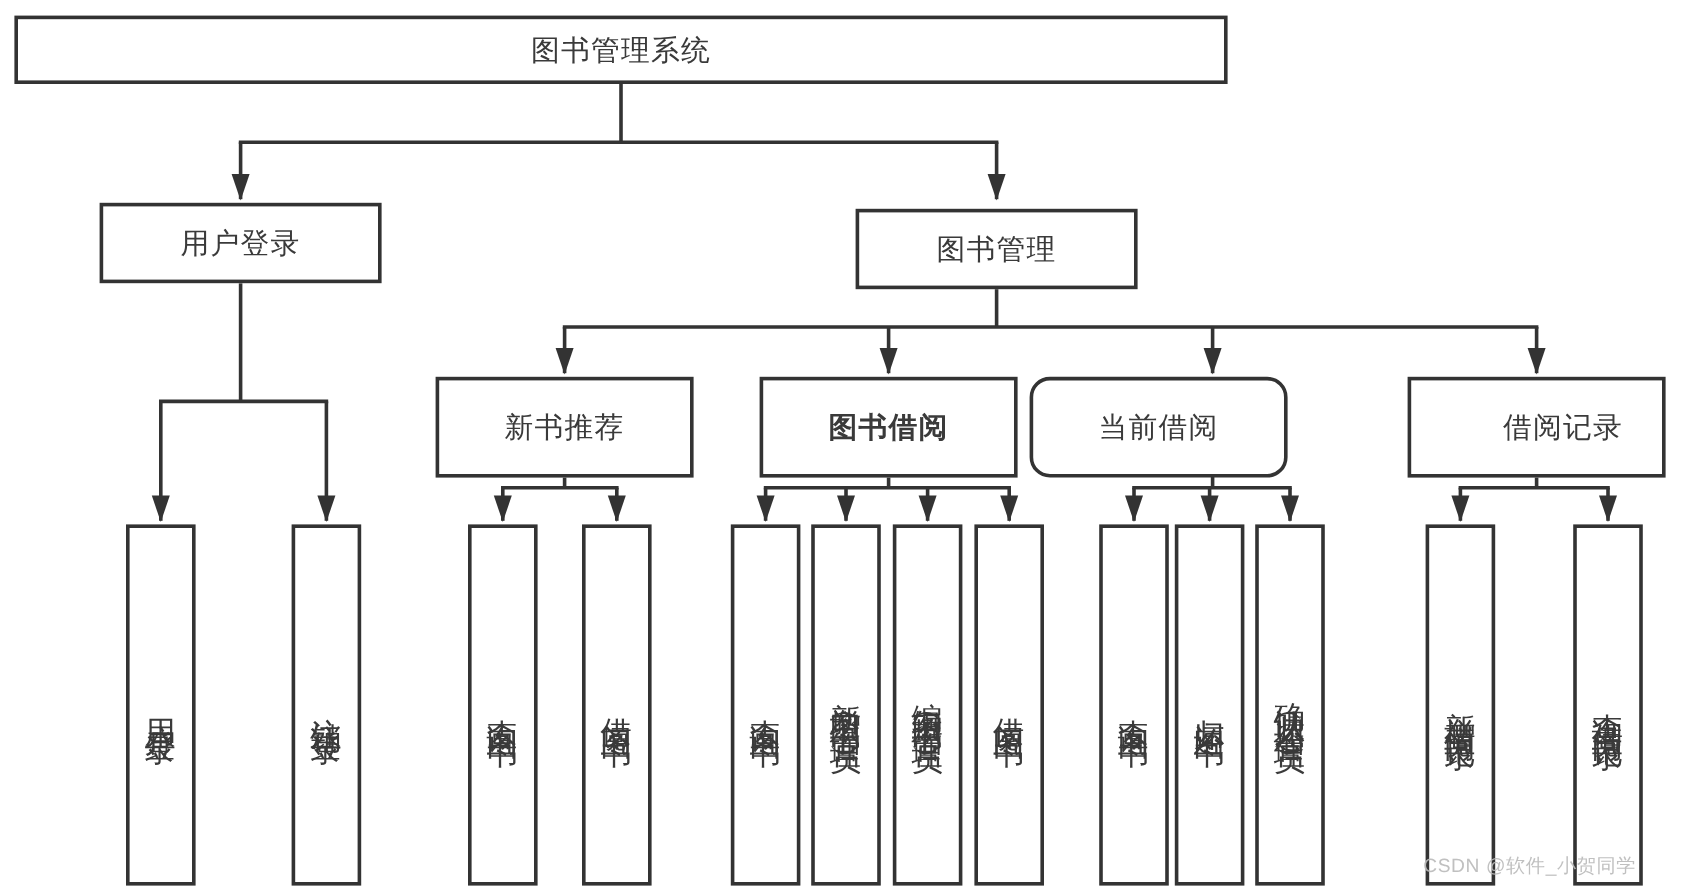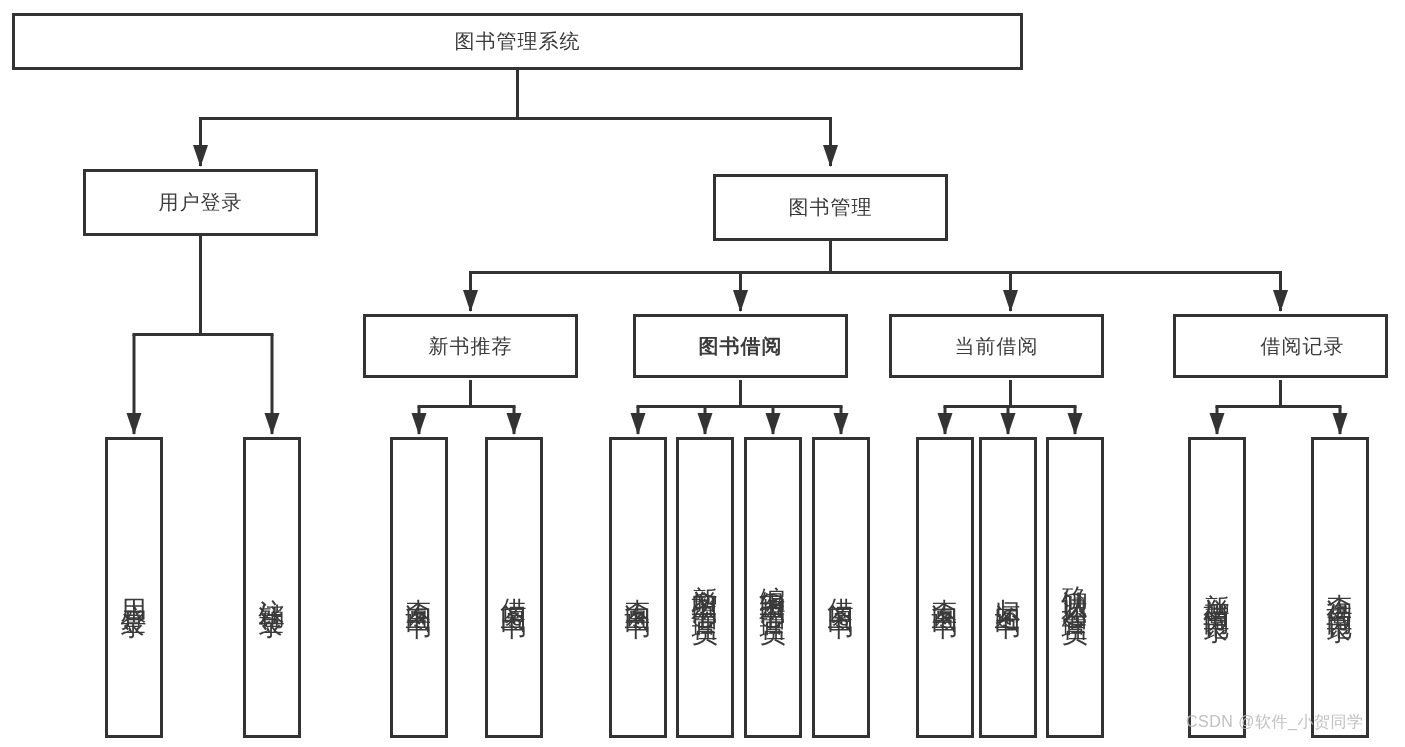--- a/index.html
+++ b/index.html
@@ -22,30 +22,30 @@
     position: absolute;
     background: #ffffff;
     border: 3px solid #333333;
     color: #3a3a3a;
     display: flex;
     align-items: center;
     justify-content: center;
     z-index: 2;
   }
   .hlabel {
-    font-size: 20px;
+    font-size: 24px;
     letter-spacing: 1px;
     white-space: nowrap;
   }
   .root  { left: 12px;  top: 13px;  width: 1011px; height: 57px; }
   .l2a   { left: 83px;  top: 169px; width: 235px;  height: 67px; }
   .l2b   { left: 713px; top: 174px; width: 235px;  height: 67px; }
-  .l3    { top: 314px; width: 215px; height: 64px; }
+  .l3    { top: 314px; width: 215px; height: 84px; }
   .l3a { left: 363px; }  .l3b { left: 633px; font-weight: bold; }
-  .l3c { left: 889px; }  .l3d { left: 1173px; padding-left: 44px; }
+  .l3c { left: 858px; border-radius: 17px; }  .l3d { left: 1173px; padding-left: 44px; }
   .leaf  { top: 437px; width: 58px; height: 301px; }
   .vtext {
     writing-mode: vertical-rl;
     text-orientation: mixed;
     font-size: 26px;
     letter-spacing: 5px;
     line-height: 1;
     white-space: nowrap;
     color: #3a3a3a;
   }

